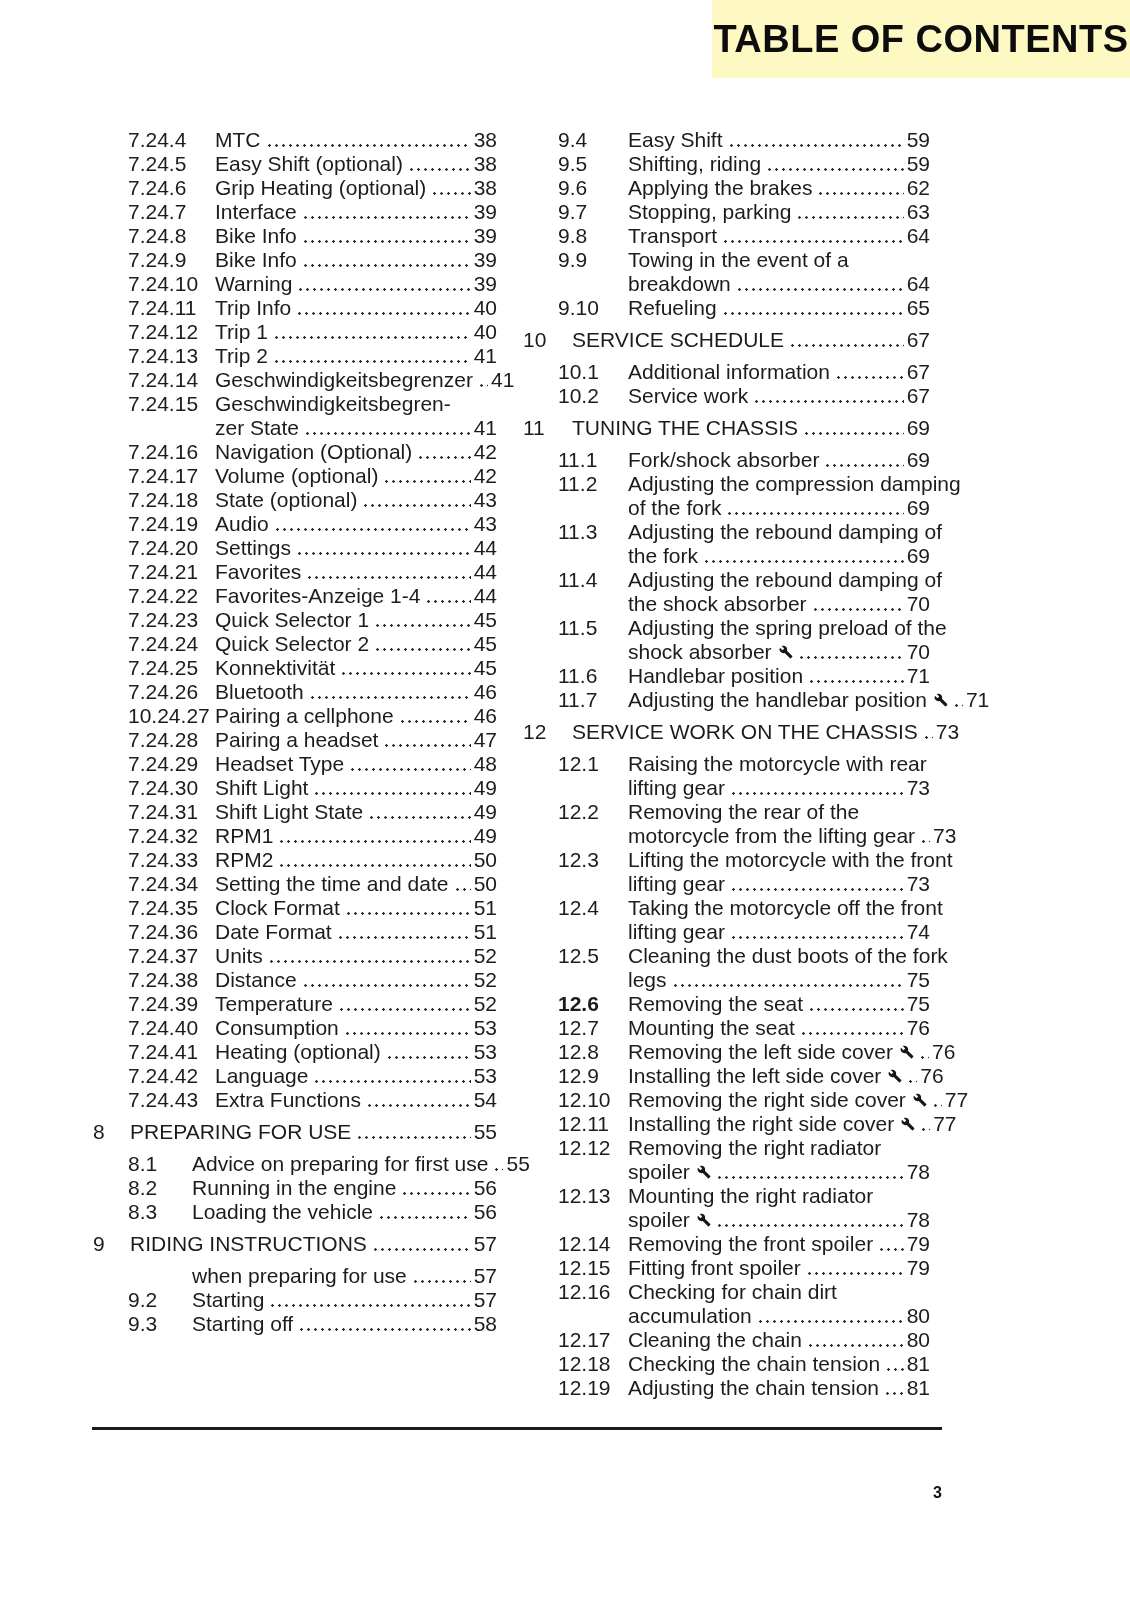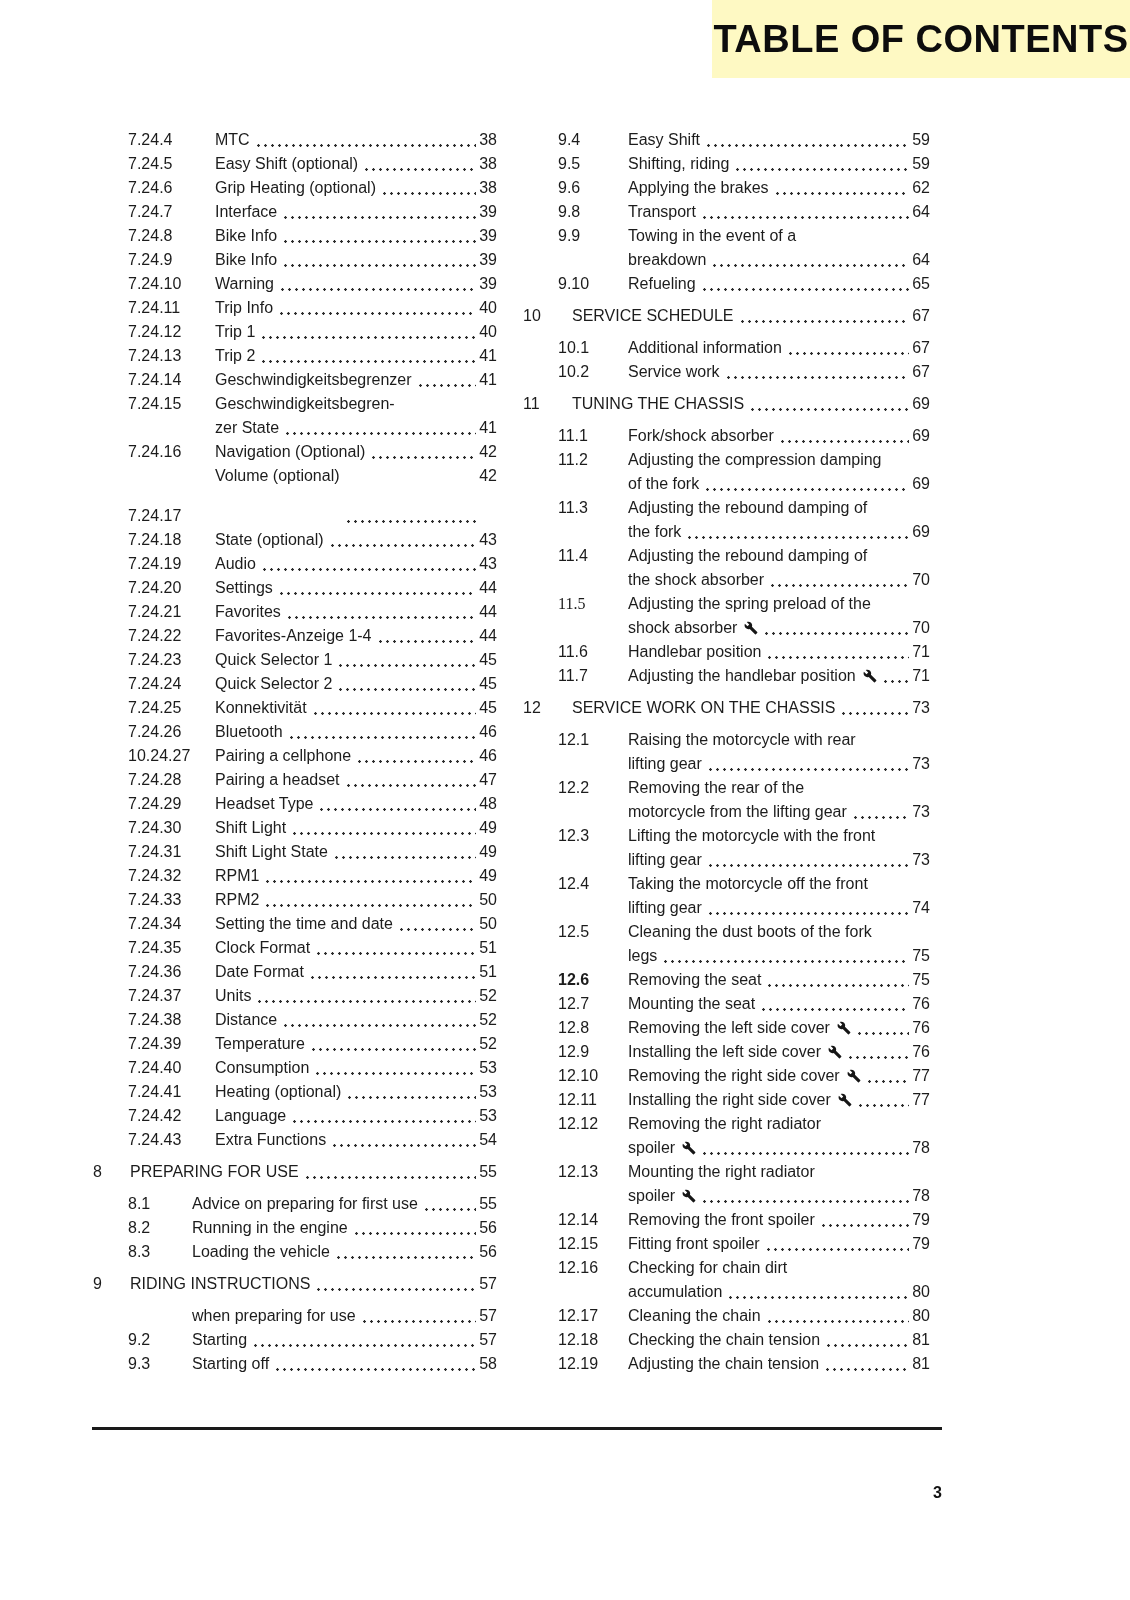--- a/index.html
+++ b/index.html
@@ -25,21 +25,21 @@
   .header-title {
     font-size: 38px;
     font-weight: bold;
     color: #0d0d0d;
     white-space: nowrap;
     letter-spacing: 0.5px;
   }
   .col {
     position: absolute;
     top: 128px;
-    font-size: 16px;
+    font-size: 21px;
     line-height: 24px;
   }
   #col-left  { left: 93px;  width: 404px; }
   #col-right { left: 523px; width: 407px; }
   .entry.chapter { margin: 8px 0; }
   .entry.sub { padding-left: 35px; }
   .line { display: flex; align-items: stretch; }
   .num { flex: none; }
   .txt { flex: none; white-space: pre; }
   .leader {
@@ -193,21 +193,21 @@
       <div class="entry sub">
         <div class="line">
           <span class="num" style="width: 87px;">7.24.16</span>
           <span class="txt">Navigation (Optional)</span>
           <span class="leader"></span>
           <span class="pagenum">42</span>
         </div>
       </div>
       <div class="entry sub">
         <div class="line">
-          <span class="num" style="width: 87px; margin-top: 40px;">7.24.17</span>
+          <span class="num" style="width: 87px;">7.24.17</span>
           <span class="txt">Volume (optional)</span>
           <span class="leader"></span>
           <span class="pagenum">42</span>
         </div>
       </div>
       <div class="entry sub">
         <div class="line">
           <span class="num" style="width: 87px;">7.24.18</span>
           <span class="txt">State (optional)</span>
           <span class="leader"></span>
@@ -499,20 +499,28 @@
       <div class="entry sub">
         <div class="line">
           <span class="num" style="width: 70px;">9.6</span>
           <span class="txt">Applying the brakes</span>
           <span class="leader"></span>
           <span class="pagenum">62</span>
         </div>
       </div>
       <div class="entry sub">
         <div class="line">
+          <span class="num" style="width: 70px;">9.7</span>
+          <span class="txt">Stopping, parking</span>
+          <span class="leader"></span>
+          <span class="pagenum">63</span>
+        </div>
+      </div>
+      <div class="entry sub">
+        <div class="line">
           <span class="num" style="width: 70px;">9.8</span>
           <span class="txt">Transport</span>
           <span class="leader"></span>
           <span class="pagenum">64</span>
         </div>
       </div>
       <div class="entry sub">
         <div class="line">
           <span class="num" style="width: 70px;">9.9</span>
           <span class="txt">Towing in the event of a</span>
@@ -603,21 +611,21 @@
         </div>
         <div class="line">
           <span class="num" style="width: 70px;"></span>
           <span class="txt">the shock absorber</span>
           <span class="leader"></span>
           <span class="pagenum">70</span>
         </div>
       </div>
       <div class="entry sub">
         <div class="line">
-          <span class="num" style="width: 70px; font-family: Liberation Serif, serif;">11.5</span>
+          <span class="num" style="width: 70px;">11.5</span>
           <span class="txt">Adjusting the spring preload of the</span>
         </div>
         <div class="line">
           <span class="num" style="width: 70px;"></span>
           <span class="txt">shock absorber</span>
           <span class="wrench">
             <svg viewBox="0 0 24 24">
               <path d="M22.7 19l-9.1-9.1c.9-2.3.4-5-1.5-6.9-2-2-5-2.4-7.4-1.3L9 6 6 9 1.6 4.7C.4 7.1.9 10.1 2.9 12.1c1.9 1.9 4.6 2.4 6.9 1.5l9.1 9.1c.4.4 1 .4 1.4 0l2.3-2.3c.5-.4.5-1.1.1-1.4z"></path>
             </svg>
           </span>

